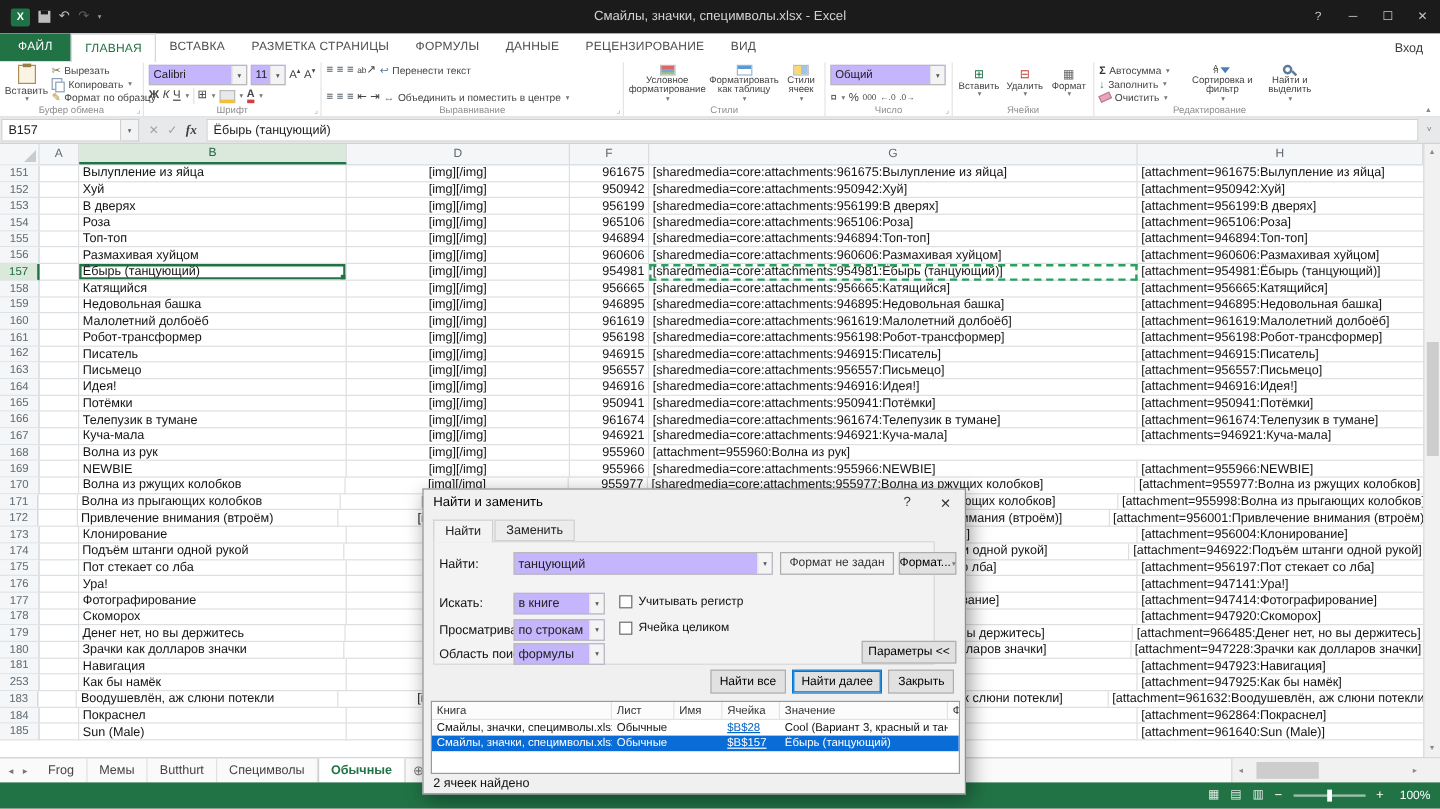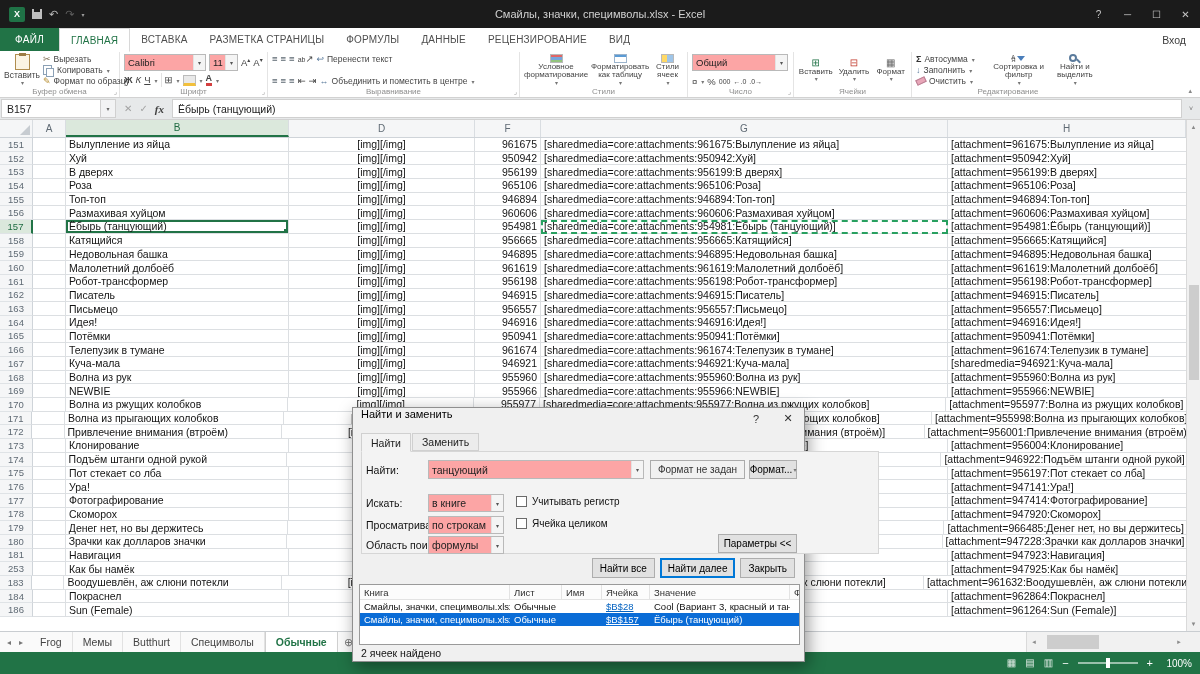--- a/index.html
+++ b/index.html
@@ -44,21 +44,21 @@
 .si{font-size:9px;color:#7b6a4e}
 .si.blue{color:#5b7b9c}
 .si.dark{color:#333;font-weight:bold}
 .dd{font-size:6px;color:#777;margin-left:1px}
 .fbtn{font-size:9.5px;color:#444;line-height:1}
 .fbtn.b{font-weight:bold}.fbtn.i{font-style:italic}.fbtn.u{text-decoration:underline}
 .fbtn.fc{border-bottom:3px solid #d43f3f;font-weight:bold;font-size:9px}
 .fbtn sup{font-size:6px}
 .fbtn.al{color:#5b6770}
 .vsep{width:1px;height:14px;background:#e2e2e2}
-.combo{display:flex;align-items:center;background:#fca5a5;border:1px solid #b9b9b9}
+.combo{display:flex;align-items:center;background:#c4b5fd;border:1px solid #b9b9b9}
 .combo .ct{flex:1;padding:0 3px;font-size:9.5px;color:#222;white-space:nowrap;overflow:hidden}
 .combo .cbn{width:12px;align-self:stretch;display:flex;align-items:center;justify-content:center;font-size:6px;color:#555;border-left:1px solid #e3e3e3;background:#f4f4f4}
 .combo.rc{height:17px}
 .ic-paste{position:relative;width:15px;height:17px;background:#fbf4e4;border:1px solid #b08d4f;margin-bottom:1px}
 .ic-paste .clip{position:absolute;left:3px;top:-2px;width:7px;height:3px;background:#9c7c45}
 .ic-copy{position:relative;width:9px;height:10px;border:1px solid #8ba0b5;background:#fff;margin-right:2px}
 .ic-copy span{position:absolute;left:2px;top:2px;width:8px;height:9px;border:1px solid #8ba0b5;background:#fff}
 .brushc{color:#b58a2a}
 .ic-fill{width:13px;height:11px;background:#e9e9e9;border:1px solid #bbb;border-bottom:3px solid #f2c03c}
 .ic-cf{width:13px;height:12px;border:1px solid #b9b9b9;background:linear-gradient(180deg,#e06666 34%,#76a5dc 34% 67%,#93c47d 67%)}
@@ -132,27 +132,27 @@
 .sb-zoom{font-size:10px;min-width:30px;text-align:right}
 .sb-pm{font-size:11px;color:#fff}
 
 
 .watermark{position:absolute;left:905px;top:640px;z-index:60;pointer-events:none;white-space:nowrap}
 .wm1{font-size:15px;color:rgba(120,126,132,.78)}
 .wm2{font-size:8.5px;color:rgba(255,255,255,.8);margin-top:3px}
 
 
 .dialog{position:absolute;left:352px;top:407px;width:453px;height:255px;background:#f0f0f0;border:1px solid #8f8f8f;box-shadow:3px 5px 16px rgba(0,0,0,.4);z-index:100;color:#000}
-.dlg-title{display:flex;align-items:flex-start;height:22px;padding-left:8px;font-size:11px}
+.dlg-title{display:flex;align-items:center;height:22px;padding-left:8px;font-size:11px}
 .dlg-title .sp{flex:1}
 .dlg-tbtn{width:32px;height:21px;display:flex;align-items:center;justify-content:center;font-size:11px;color:#333}
 .dlg-tabs{position:absolute;top:25px;left:8px;display:flex;z-index:5}
 .dtab{height:18px;padding:0 9px;display:flex;align-items:center;font-size:10.5px;background:#ececec;border:1px solid #d0d0d0;margin-right:1px;color:#222}
 .dtab.active{background:#f3f3f3;height:19px;border-bottom:1px solid #f3f3f3;margin-bottom:-1px}
-.dlg-panel{position:absolute;left:8px;top:43px;width:518px;height:103px;background:#f3f3f3;border:1px solid #d6d6d6}
+.dlg-panel{position:absolute;left:8px;top:43px;width:418px;height:103px;background:#f3f3f3;border:1px solid #d6d6d6}
 .fl{position:absolute;font-size:10.5px;color:#111}
 .dlg-panel .combo{position:absolute;height:19px}
 .dlg-panel .combo .ct{font-size:10.5px}
 .fmt-preview{position:absolute;height:19px;background:#f1f1f1;border:1px solid #ababab;display:flex;align-items:center;justify-content:center;font-size:10px;color:#333}
 .wbtn{height:19px;background:#e1e1e1;border:1px solid #adadad;display:inline-flex;align-items:center;justify-content:center;padding:0 7px;font-size:10px;color:#000;font-family:inherit;white-space:nowrap}
 .wbtn.default{border:1px solid #0078d7;box-shadow:inset 0 0 0 1px #0078d7}
 .abs{position:absolute}
 .chk{position:absolute;display:flex;align-items:center;gap:5px;font-size:10px;color:#111}
 .chk .box{width:11px;height:11px;background:#fff;border:1px solid #6a6a6a;flex:none}
 .dlg-btns{position:absolute;top:150px;right:9px;display:flex;gap:5px}
@@ -567,29 +567,28 @@
         <div class="cell w-g">[sharedmedia=core:attachments:961674:Телепузик в тумане]</div>
         <div class="cell w-h">[attachment=961674:Телепузик в тумане]</div>
       </div>
       <div class="grid-row">
         <div class="cell w-num">167</div>
         <div class="cell w-a"></div>
         <div class="cell w-b">Куча-мала</div>
         <div class="cell w-d">[img][/img]</div>
         <div class="cell w-f">946921</div>
         <div class="cell w-g">[sharedmedia=core:attachments:946921:Куча-мала]</div>
-        <div class="cell w-h">[sharedmedia=946921:Куча-мала]</div>
+        <div class="cell w-h">[attachments=946921:Куча-мала]</div>
       </div>
       <div class="grid-row">
         <div class="cell w-num">168</div>
         <div class="cell w-a"></div>
         <div class="cell w-b">Волна из рук</div>
         <div class="cell w-d">[img][/img]</div>
         <div class="cell w-f">955960</div>
-        <div class="cell w-g">[sharedmedia=core:attachments:955960:Волна из рук]</div>
         <div class="cell w-h">[attachment=955960:Волна из рук]</div>
       </div>
       <div class="grid-row">
         <div class="cell w-num">169</div>
         <div class="cell w-a"></div>
         <div class="cell w-b">NEWBIE</div>
         <div class="cell w-d">[img][/img]</div>
         <div class="cell w-f">955966</div>
         <div class="cell w-g">[sharedmedia=core:attachments:955966:NEWBIE]</div>
         <div class="cell w-h">[attachment=955966:NEWBIE]</div>
@@ -723,27 +722,27 @@
       <div class="grid-row">
         <div class="cell w-num">184</div>
         <div class="cell w-a"></div>
         <div class="cell w-b">Покраснел</div>
         <div class="cell w-d">[img][/img]</div>
         <div class="cell w-f">962864</div>
         <div class="cell w-g">[sharedmedia=core:attachments:962864:Покраснел]</div>
         <div class="cell w-h">[attachment=962864:Покраснел]</div>
       </div>
       <div class="grid-row">
-        <div class="cell w-num">186</div>
-        <div class="cell w-a"></div>
-        <div class="cell w-b">Sun (Female)</div>
-        <div class="cell w-d">[img][/img]</div>
-        <div class="cell w-f">961264</div>
-        <div class="cell w-g">[sharedmedia=core:attachments:961264:Sun (Female)]</div>
-        <div class="cell w-h">[attachment=961264:Sun (Female)]</div>
+        <div class="cell w-num">185</div>
+        <div class="cell w-a"></div>
+        <div class="cell w-b">Sun (Male)</div>
+        <div class="cell w-d">[img][/img]</div>
+        <div class="cell w-f">961640</div>
+        <div class="cell w-g">[sharedmedia=core:attachments:961640:Sun (Male)]</div>
+        <div class="cell w-h">[attachment=961640:Sun (Male)]</div>
       </div>
     </div>
 
   <div class="vscroll">
     <div class="vs-btn vs-up">▲</div>
     <div class="vs-thumb"></div>
     <div class="vs-btn vs-down">▼</div>
   </div>
 
   <div class="sheetrow">

